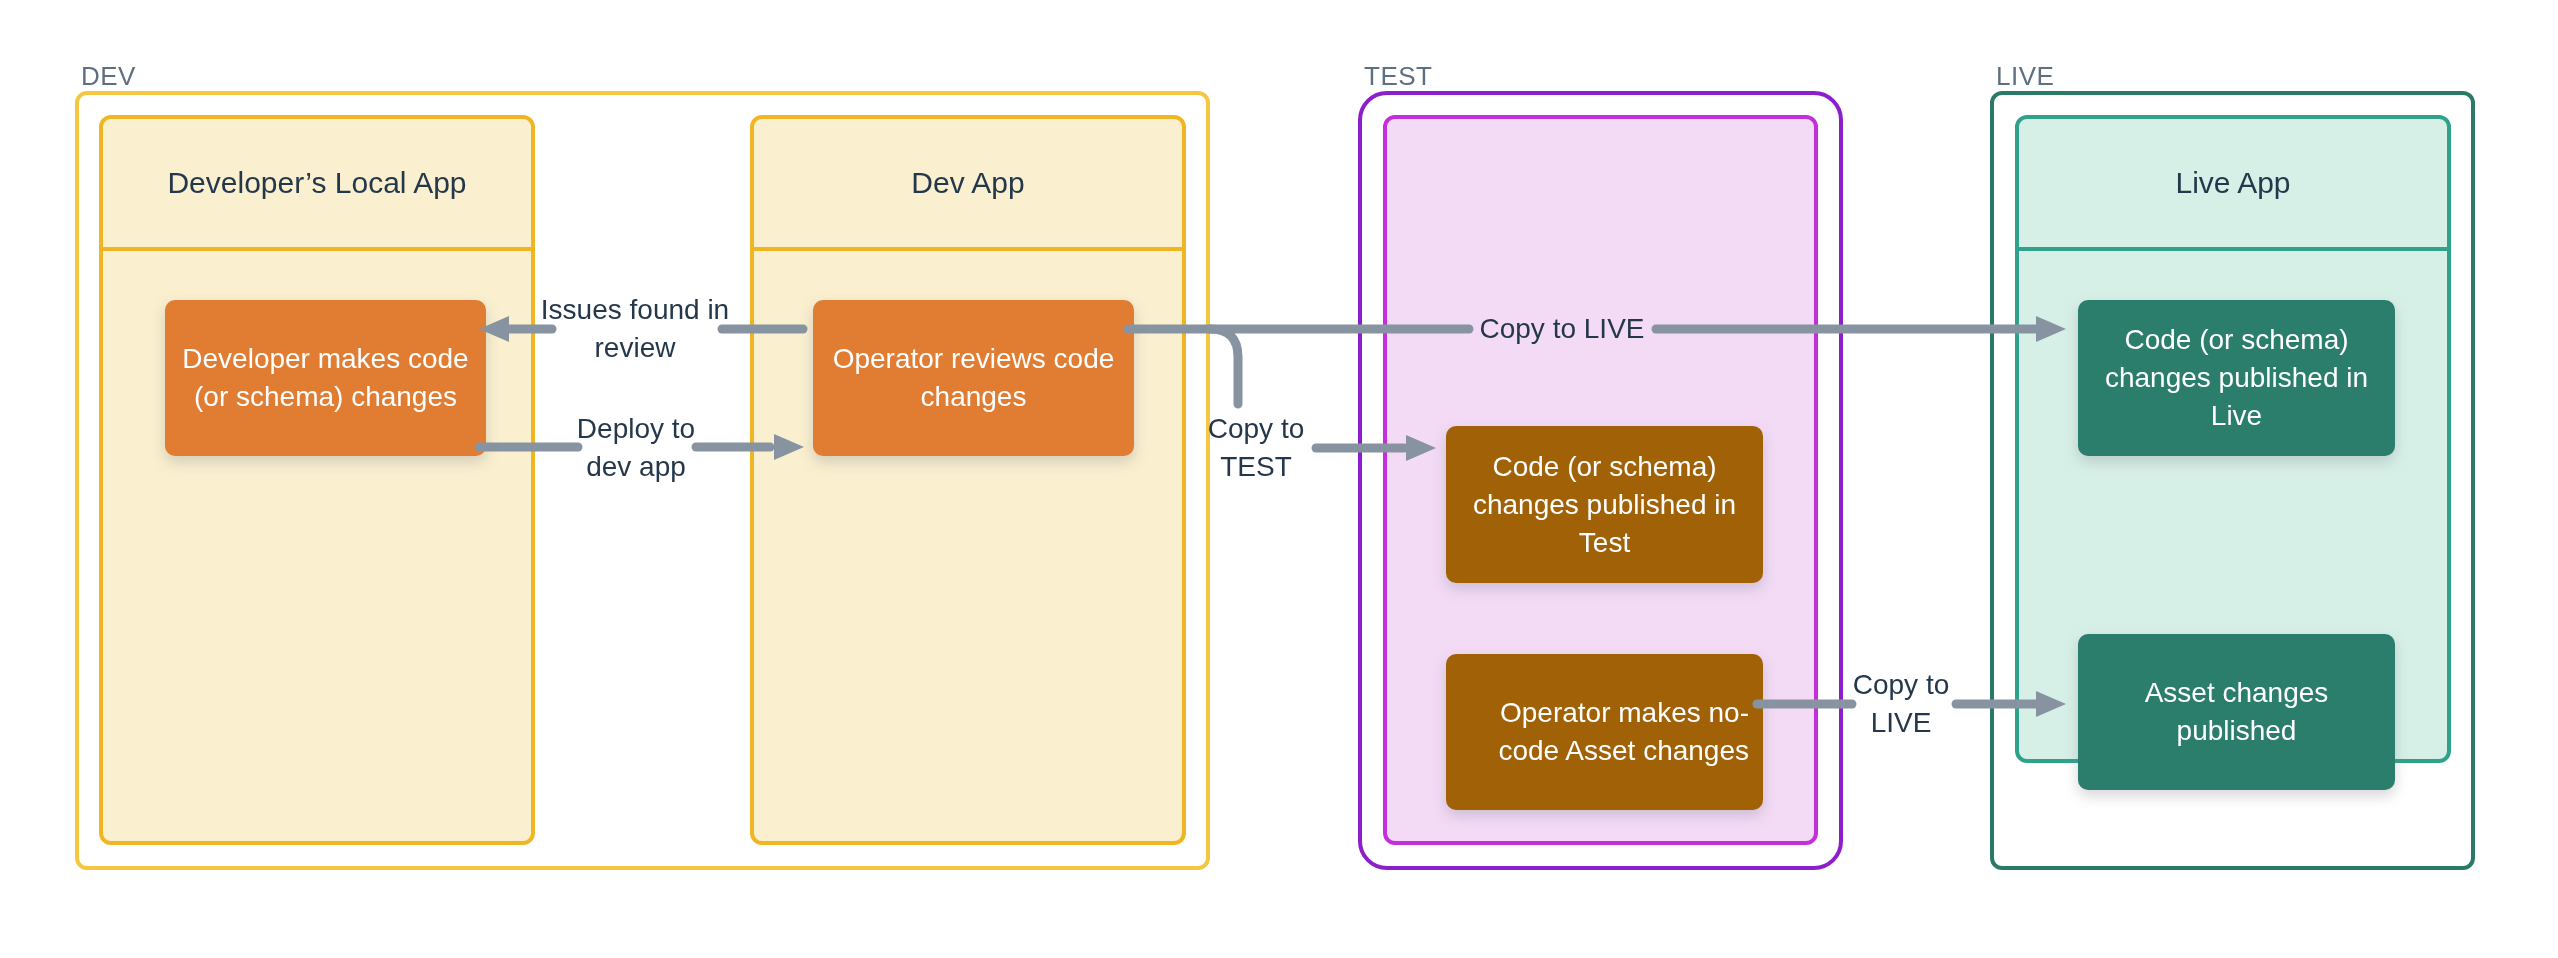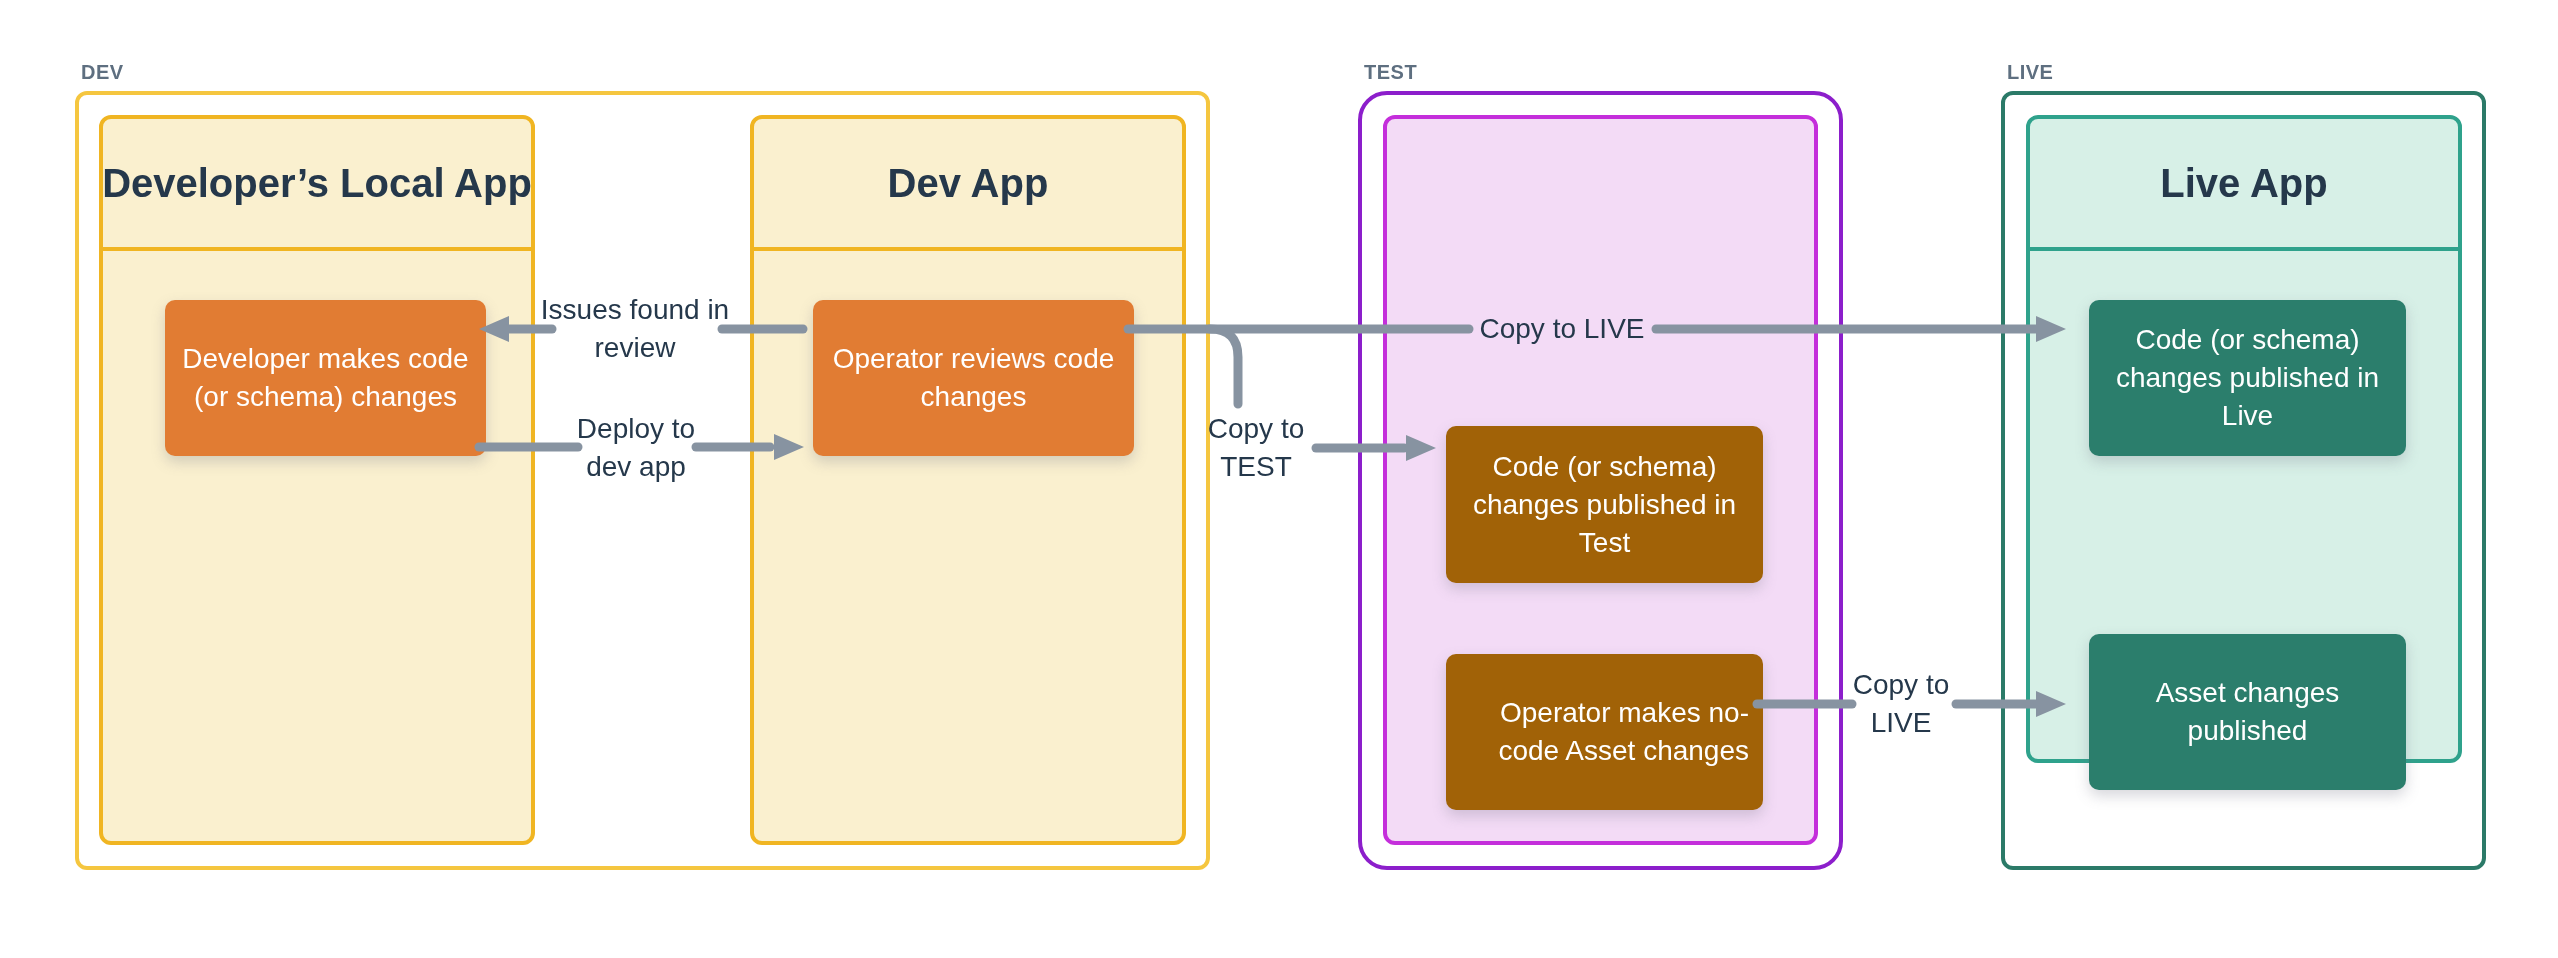--- a/index.html
+++ b/index.html
@@ -7,45 +7,45 @@
     width:2558px;height:958px;position:relative;overflow:hidden;
     font-family:"Liberation Sans","DejaVu Sans",sans-serif;
     -webkit-font-smoothing:antialiased;
   }
   .canvas{position:absolute;inset:0;}
 
   
   .section{position:absolute;border-radius:12px;background:transparent;}
   .section.dev {border:4px solid #F5C63F;}
   .section.test{border:4px solid #8C1ECB;}
-  .section.live{border:4px solid #2B7A68;margin-left:11px;}
+  .section.live{border:4px solid #2B7A68;}
 
   .section-label{
     position:absolute;top:-34px;left:2px;
-    font-size:20px;font-weight:700;letter-spacing:.5px;
+    font-size:26px;font-weight:400;letter-spacing:.5px;
     color:#5E6F80;white-space:nowrap;
   }
 
   
   .app{position:absolute;border-radius:12px;box-sizing:border-box;}
   .app.dev {border:4px solid #F0B522;background:#FAF0CF;}
   .app.test{border:4px solid #C42EDB;background:#F3DBF6;}
   .app.live{border:4px solid #2FA28C;background:#D7F0E7;}
 
   .app-header{
     position:absolute;left:0;right:0;top:0;height:132px;
     display:flex;align-items:center;justify-content:center;
     box-sizing:border-box;
   }
   .app.dev  .app-header{border-bottom:4px solid #F0B522;}
   .app.test .app-header{border-bottom:4px solid #C42EDB;}
   .app.live .app-header{border-bottom:4px solid #2FA28C;}
 
   .app-title{
-    font-size:40px;font-weight:700;color:#25384B;white-space:nowrap;
+    font-size:30px;font-weight:400;color:#25384B;white-space:nowrap;
   }
 
   
   .node{
     position:absolute;border-radius:10px;box-sizing:border-box;
     display:flex;align-items:center;justify-content:center;text-align:center;
     color:#ffffff;font-size:28px;font-weight:500;line-height:38px;
     padding:10px 14px;
     box-shadow:0 6px 14px rgba(110,110,130,.28);
   }

